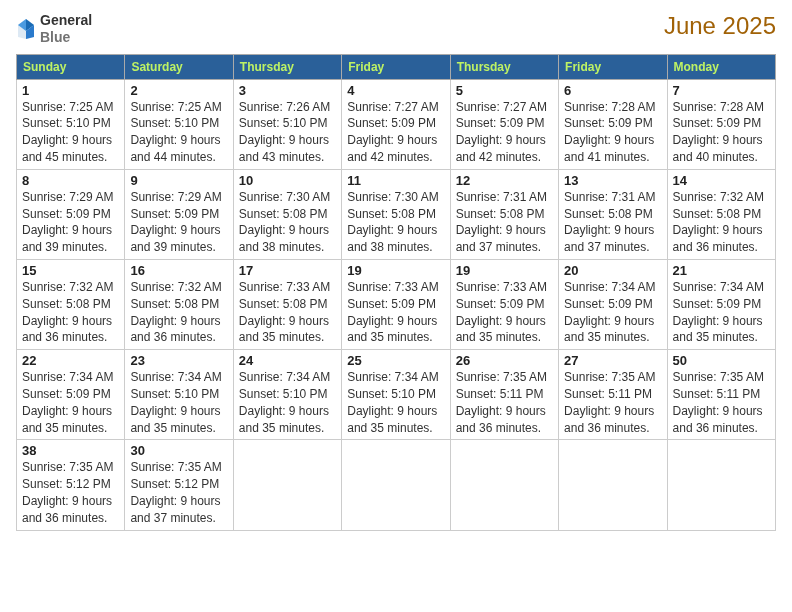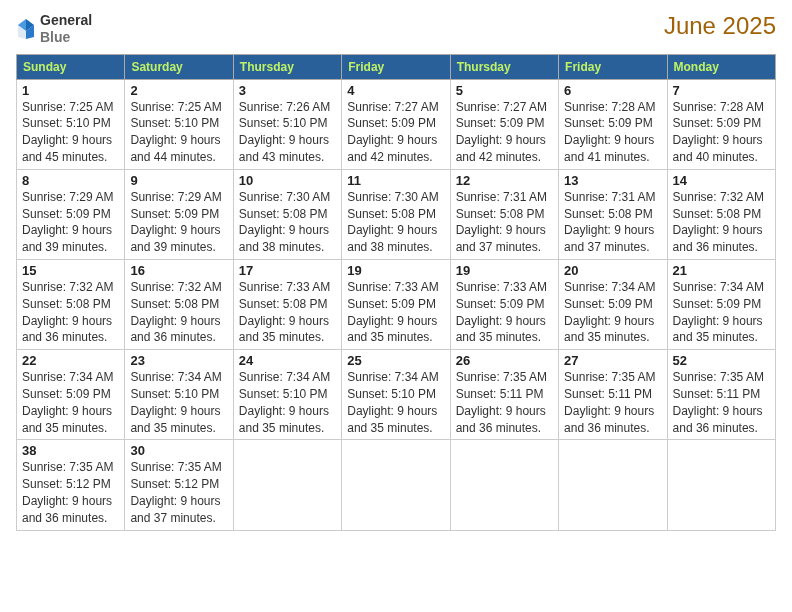--- a/index.html
+++ b/index.html
@@ -344,21 +344,21 @@
       </td>
           <td>
         <span class="day-num">27</span>
         <div class="cell-info">
           Sunrise: 7:35 AM<br>
           Sunset: 5:11 PM<br>
           Daylight: 9 hours and 36 minutes.
         </div>
       </td>
           <td>
-        <span class="day-num">52</span>
+        <span class="day-num">50</span>
         <div class="cell-info">
           Sunrise: 7:35 AM<br>
           Sunset: 5:11 PM<br>
           Daylight: 9 hours and 36 minutes.
         </div>
       </td>
         </tr>
         <tr>
           <td>
         <span class="day-num">38</span>

